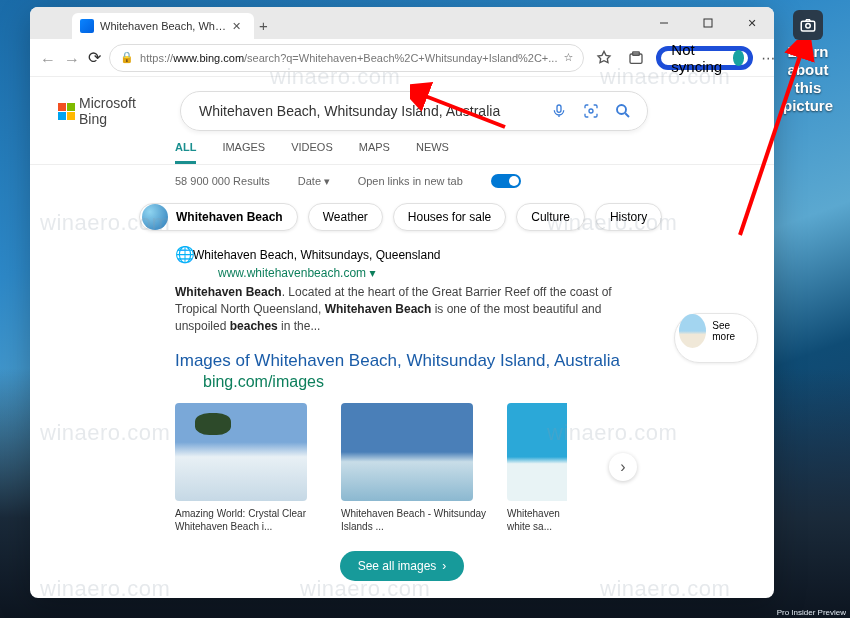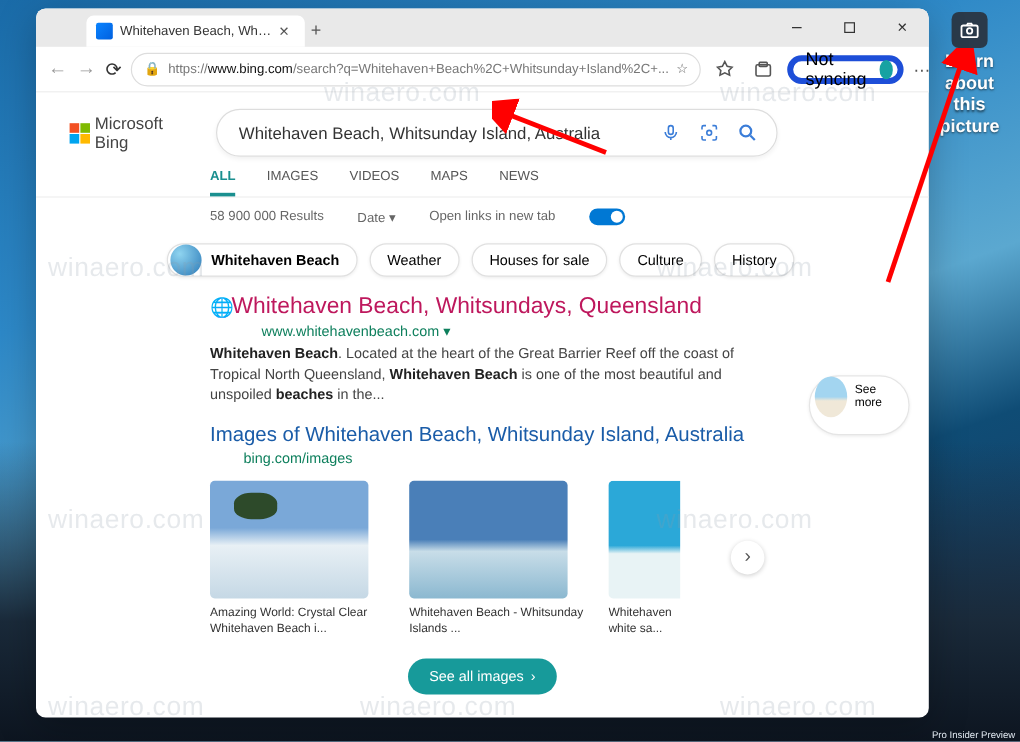--- a/index.html
+++ b/index.html
@@ -55,26 +55,26 @@
     .toggle { width: 30px; height: 14px; background: #0078d4; border-radius: 7px; position: relative; cursor: pointer; }
     .toggle::after { content: ''; position: absolute; right: 2px; top: 2px; width: 10px; height: 10px; background: #fff; border-radius: 50%; }
     .pills-row { display: flex; gap: 10px; padding: 6px 109px; align-items: center; }
     .entity-pill { height: 28px; background: #fff; border: 1px solid #e0e0e0; border-radius: 18px; display: flex; align-items: center; padding: 0 14px 0 2px; font-size: 12px; font-weight: 600; gap: 8px; box-shadow: 0 1px 3px rgba(0,0,0,0.08); }
     .entity-img { width: 26px; height: 26px; border-radius: 50%; background: radial-gradient(circle at 30% 30%, #8fd4f0, #2b7ab8); }
     .pill { height: 28px; background: #fff; border: 1px solid #e0e0e0; border-radius: 18px; display: flex; align-items: center; padding: 0 14px; font-size: 12px; cursor: pointer; box-shadow: 0 1px 3px rgba(0,0,0,0.08); }
     .see-more-card { position: absolute; right: 16px; top: 236px; width: 84px; height: 50px; background: #fff; border: 1px solid #e5e5e5; border-radius: 26px; display: flex; align-items: center; padding: 0 10px 14px 4px; gap: 6px; font-size: 10px; box-shadow: 0 1px 3px rgba(0,0,0,0.08); cursor: pointer; }
     .see-more-img { width: 34px; height: 34px; border-radius: 50%; background: linear-gradient(to bottom, #a3d5f0 50%, #f0e8d8 60%); }
     .result { padding: 8px 145px; }
     .result-globe { width: 14px; display: inline-block; vertical-align: middle; margin-right: 4px; }
-    .result-title { color: #be185d; font-size: 19px; cursor: pointer; }
+    .result-title { color: #000000; font-size: 12px; cursor: pointer; }
     .result-url { color: #0d7f5c; font-size: 12px; margin-top: 2px; margin-left: 43px; }
     .result-desc { color: #444; font-size: 12px; margin-top: 4px; line-height: 1.4; }
     .result-desc b { color: #222; }
     .images-title { color: #1a5ca8; font-size: 17px; cursor: pointer; }
-    .images-url { color: #0d7f5c; font-size: 12px; margin-top: 2px; padding-left: 28px; }
+    .images-url { color: #0d7f5c; font-size: 16px; margin-top: 2px; padding-left: 28px; }
     .images-grid { display: flex; gap: 10px; margin-top: 12px; position: relative; }
     .img-card { width: 156px; cursor: pointer; }
     .img-thumb { width: 132px; height: 98px; border-radius: 4px; }
     .img-cap { font-size: 10px; color: #333; margin-top: 6px; line-height: 1.3; height: 28px; overflow: hidden; }
     .th1 { background: linear-gradient(to bottom, #7aa8d8 40%, #e8f0f5 55%, #c5d8e5); position: relative; }
     .th1::after { content:''; position:absolute; left:20px; top:10px; width:36px; height:22px; background:#2d4a2a; border-radius:40%; }
     .th2 { background: linear-gradient(to bottom, #4a7fb8 50%, #c8dde8 60%, #8bb8d0); }
     .th3 { background: linear-gradient(to bottom, #9abad8 45%, #d0ddcc 52%, #6da890); }
     .th4 { background: linear-gradient(to bottom, #2ba8d8 55%, #e8f3f5 62%); width: 60px !important; border-radius: 4px 0 0 4px; height: 98px; }
     .img-card.partial { width: 60px; overflow: hidden; }

